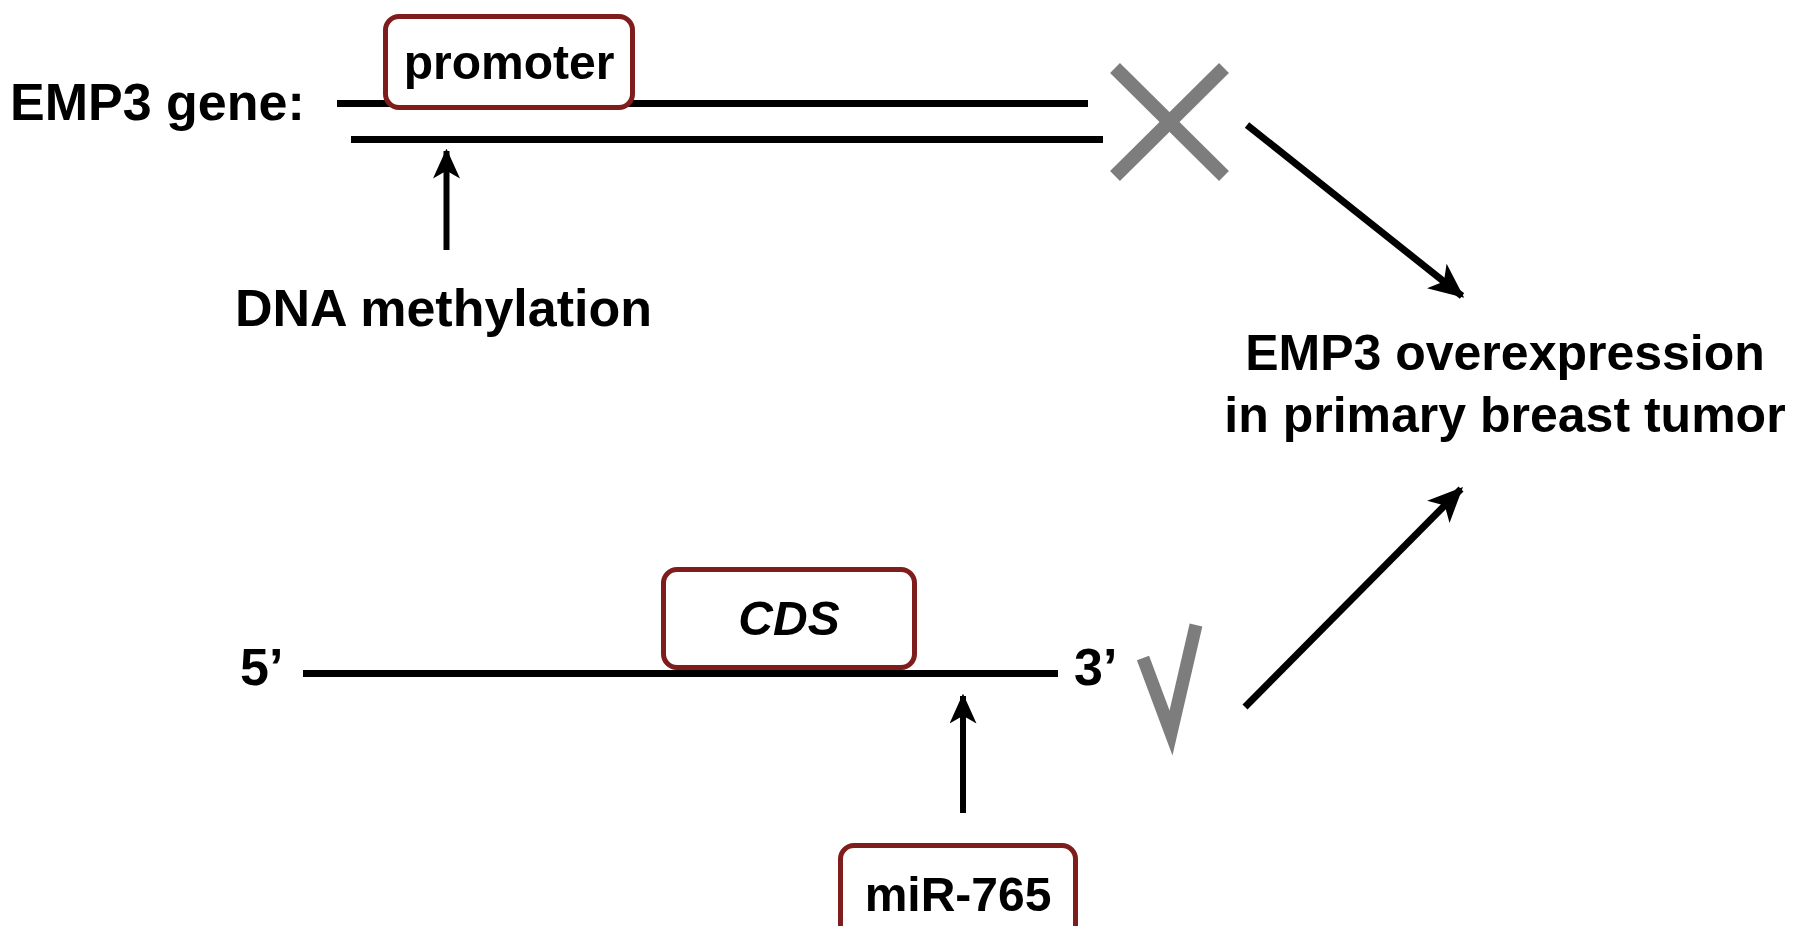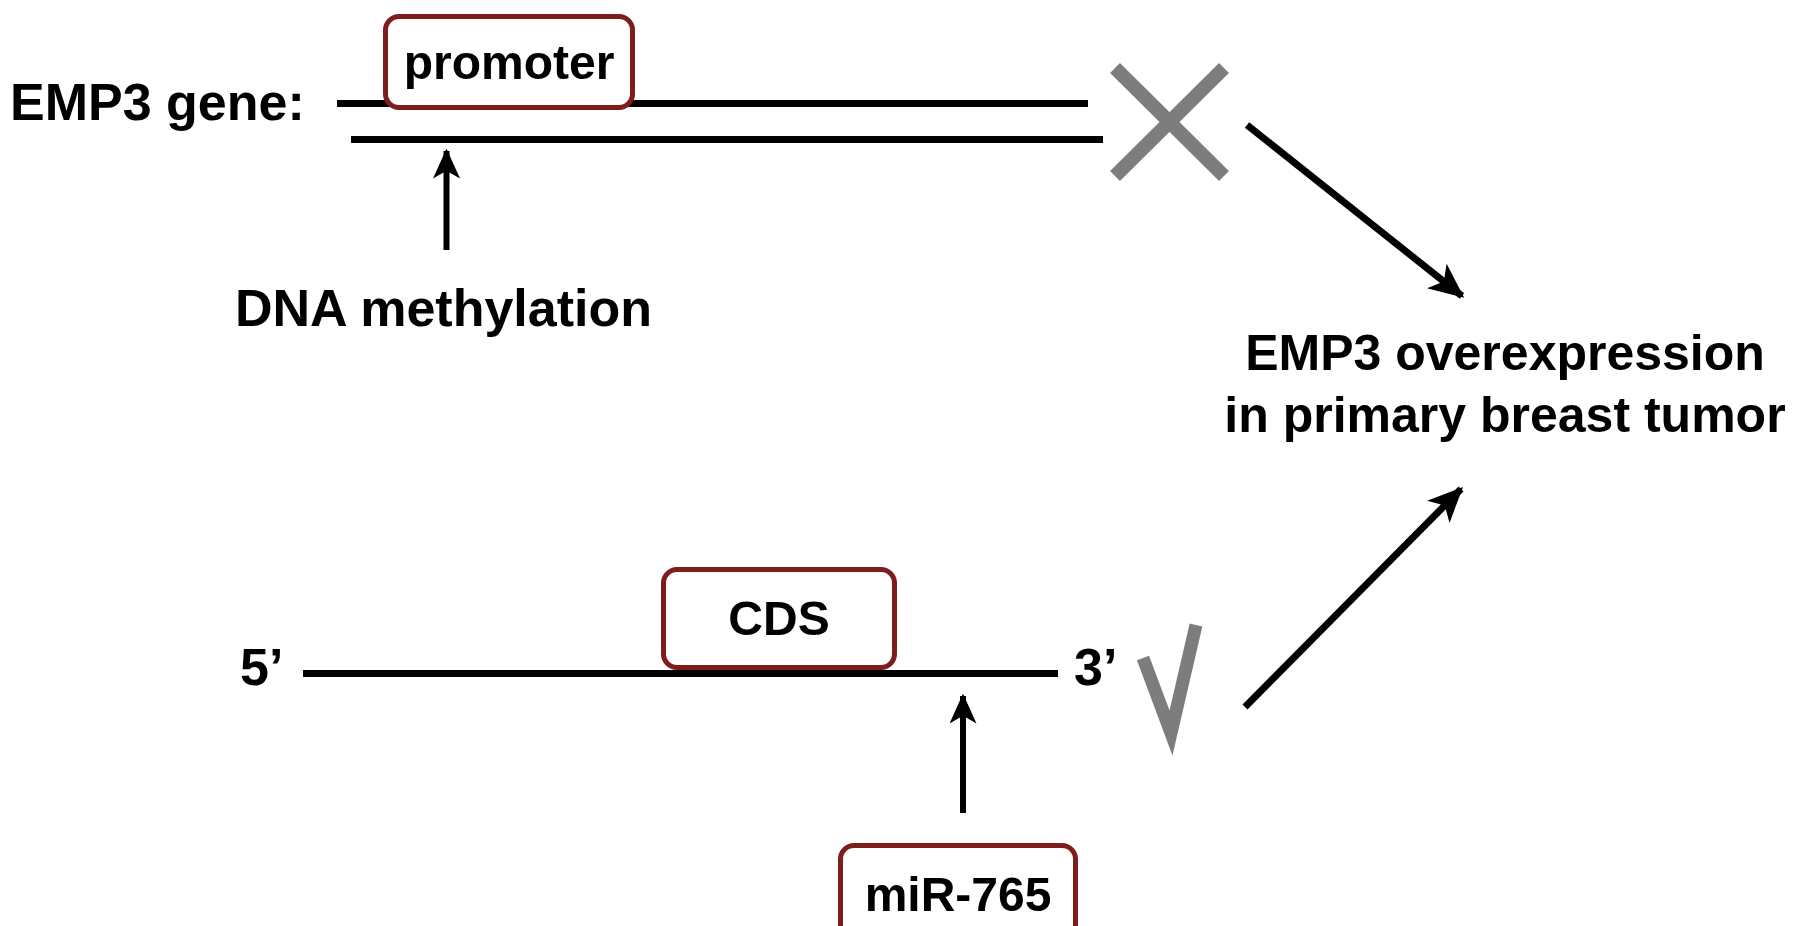--- a/index.html
+++ b/index.html
@@ -37,21 +37,21 @@
     background: #ffffff;
     border: 5px solid #7f1d1d;
     border-radius: 16px;
     display: flex;
     align-items: center;
     justify-content: center;
     font-size: 48px;
     white-space: nowrap;
   }
   #promoter-box { left: 383px; top: 14px;  width: 252px; height: 96px; }
-  #cds-box      { left: 661px; top: 567px; width: 236px; height: 103px; }
+  #cds-box      { left: 661px; top: 567px; width: 256px; height: 103px; font-style: italic; }
   #mir765-box   { left: 838px; top: 843px; width: 240px; height: 103px; text-align: right; }
 
   #emp3-gene-label       { left: 10px;  top: 76px;  }
   #dna-methylation-label { left: 235px; top: 282px; }
   #emp3-mrna-label       { left: 10px;  top: 566px; }
   #five-prime-label      { left: 240px; top: 641px; }
   #three-prime-label     { left: 1074px; top: 641px; }
 
   #outcome-text {
     position: absolute;

